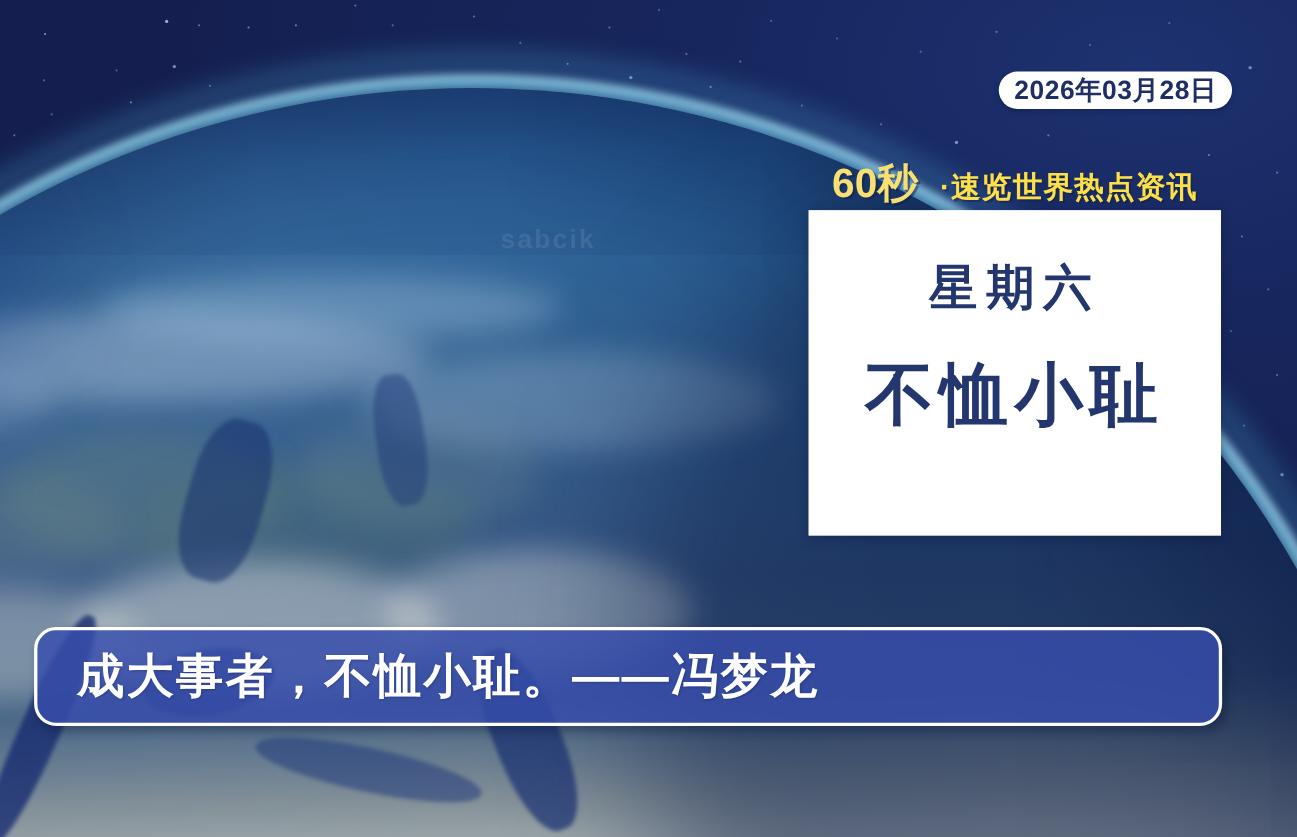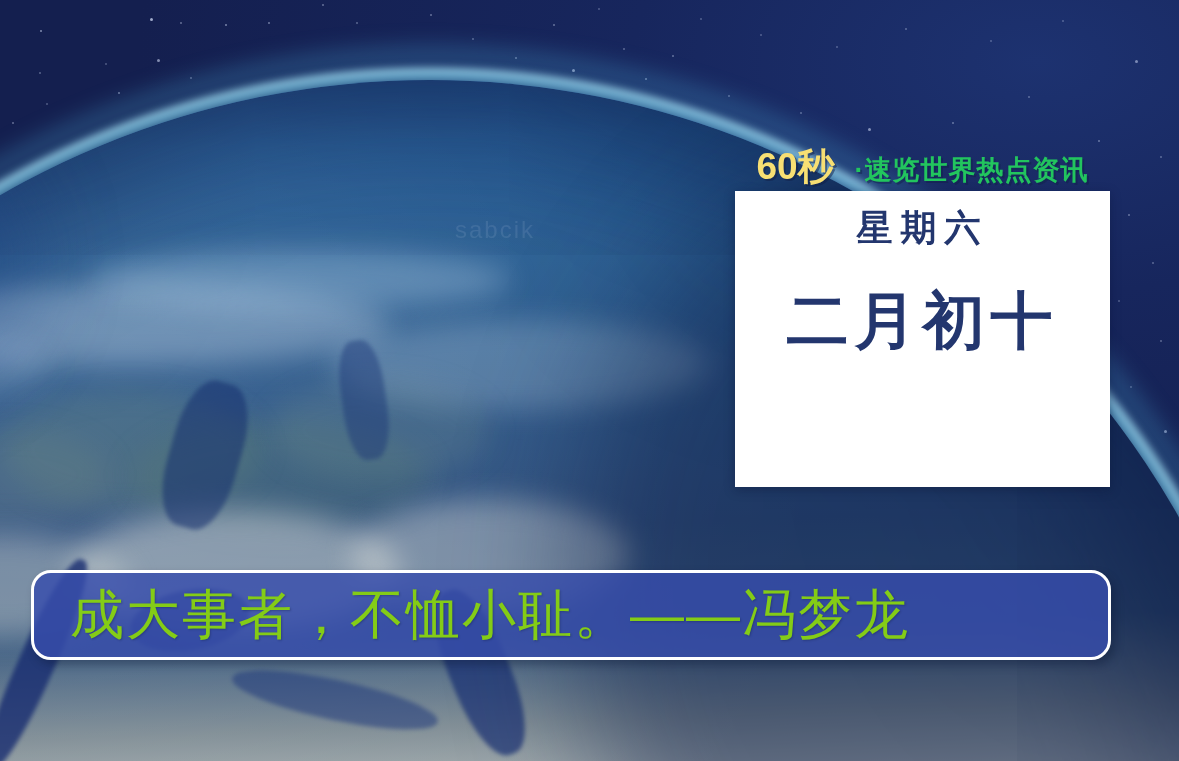--- a/index.html
+++ b/index.html
@@ -84,22 +84,22 @@
     filter:blur(10px);
     pointer-events:none;
   }
 
   
   .earth .blob{position:absolute;border-radius:50%;filter:blur(14px);}
   .earth .crisp{position:absolute;filter:blur(2px);}
 
   
   .watermark{
-    position:absolute;left:455px;top:216px;
-    font-size:24px;letter-spacing:2px;font-weight:400;
+    position:absolute;left:455px;top:204px;
+    font-size:24px;letter-spacing:2px;font-weight:700;
     color:rgba(190,205,235,.13);
     user-select:none;
   }
 
   
   .title-block{position:absolute;left:58px;top:96px;width:430px;}
   .title-jinri{
     font-size:150px;line-height:1.0;font-weight:700;
     color:#f9e485;letter-spacing:14px;
     text-shadow:4px 5px 0 rgba(20,33,74,.45);
@@ -129,62 +129,63 @@
     position:absolute;left:735px;top:142px;width:375px;
     display:flex;align-items:baseline;justify-content:center;
     white-space:nowrap;
   }
   .tagline .sec{
     font-size:37px;font-weight:700;color:#f7df73;
     letter-spacing:0px;
     text-shadow:2px 2px 0 rgba(18,30,70,.5);
   }
   .tagline .rest{
-    font-size:27px;font-weight:700;color:#22c55e;
+    font-size:27px;font-weight:700;color:#fde047;
     letter-spacing:1px;margin-left:20px;
     text-shadow:2px 2px 0 rgba(18,30,70,.45);
   }
 
   
   .card{
     position:absolute;left:735px;top:191px;
     width:375px;height:296px;
     background:#ffffff;
     display:flex;flex-direction:column;
     align-items:center;justify-content:flex-start;
     padding-top:13px;
     box-shadow:0 3px 10px rgba(8,18,48,.35);
   }
   .card .issue{
     font-size:37px;font-weight:700;color:#23366e;
     letter-spacing:2px;white-space:nowrap;
   }
   .card .weekday{
-    font-size:36px;font-weight:700;color:#23366e;
+    margin-top:28px;
+    font-size:44px;font-weight:700;color:#23366e;
     letter-spacing:8px;white-space:nowrap;text-align:right;
   }
   .card .lunar{
     margin-top:26px;
     font-size:62px;font-weight:700;color:#23366e;
     letter-spacing:6px;white-space:nowrap;
   }
 
   
   .quote-bar{
     position:absolute;left:31px;top:570px;
     width:1080px;height:90px;
     background:rgba(55,77,172,.82);
     border:3px solid #ffffff;
     border-radius:20px;
     display:flex;align-items:center;
     padding-left:36px;
     box-shadow:4px 5px 9px rgba(10,20,50,.35);
   }
   .quote-bar .txt{
-    color:#84cc16;font-size:54px;font-weight:400;
+    color:#ffffff;font-size:43px;font-weight:700;
     letter-spacing:2px;white-space:nowrap;
     text-shadow:1px 1px 2px rgba(15,25,60,.3);
   }
 </style>
 </head>
 <body>
 
 <div class="poster">
 
   <div class="space"></div>
@@ -295,28 +296,31 @@
 
     <div class="blob" style="left:1000px;top:60px;width:760px;height:900px;background:rgba(14,28,70,.45);filter:blur(60px);border-radius:50%;"></div>
     <div class="blob" style="left:-60px;top:20px;width:520px;height:320px;background:rgba(30,70,140,.35);filter:blur(45px);border-radius:50%;"></div>
   </div>
 
   <div class="watermark">sabcik</div>
 
   <div class="title-block">
   </div>
 
+  <div class="date-pill">
+    <span>2026年03月28日</span>
+  </div>
 
   <div class="tagline">
     <span class="sec">60秒</span>
     <span class="rest">·速览世界热点资讯</span>
   </div>
 
   <div class="card">
     <div class="weekday">星期六</div>
-    <div class="lunar">二月初十</div>
+    <div class="lunar">不恤小耻</div>
   </div>
 
   <div class="quote-bar">
     <span class="txt">成大事者，不恤小耻。——冯梦龙</span>
   </div>
 
 </div>
 
 </body></html>

